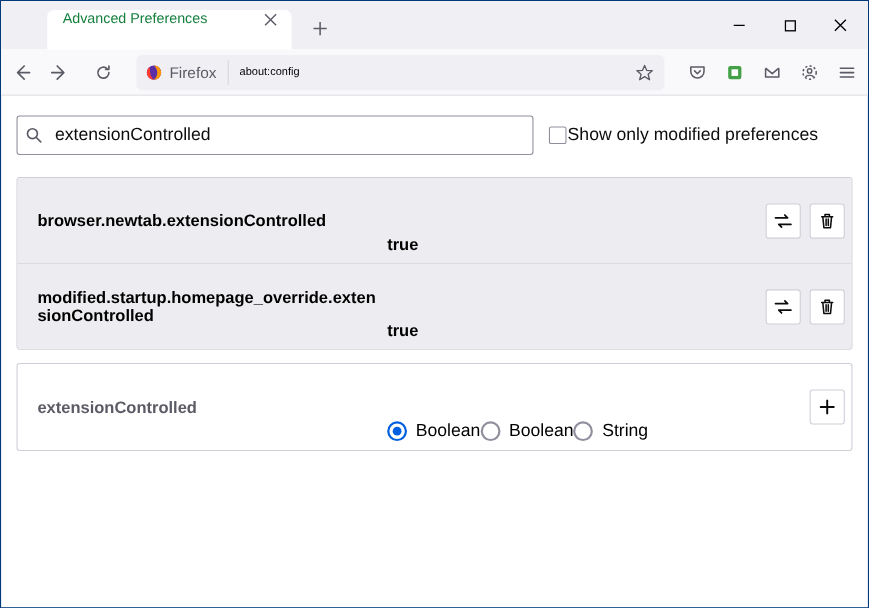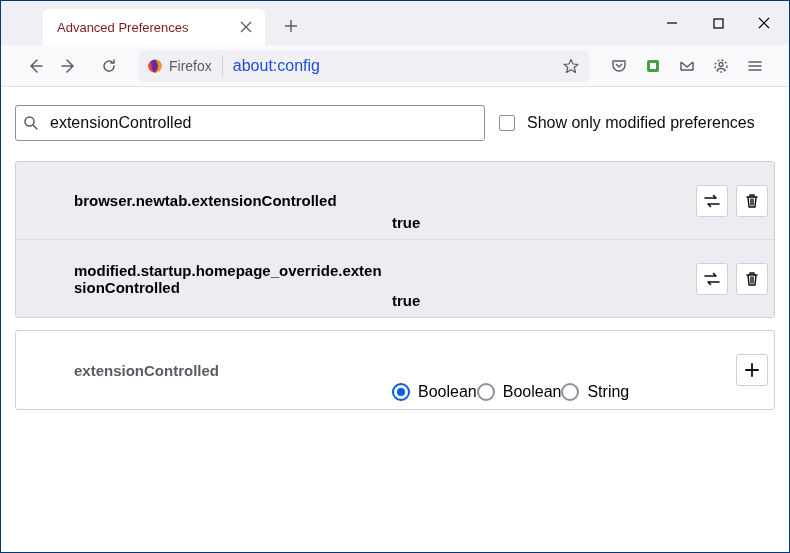--- a/index.html
+++ b/index.html
@@ -14,30 +14,29 @@
     
     .titlebar {
       display: flex;
       align-items: center;
       height: 44px;
       background: #f0f0f4;
       padding: 0;
     }
     .tab {
       display: flex;
-      align-items: center;
       background: #fff;
       border-radius: 6px 6px 0 0;
       height: 36px;
       margin-left: 42px;
       margin-top: 8px;
       padding: 0 10px 0 14px;
       width: 222px;
       font-size: 13px;
-      color: #7f1d1d;
+      color: #15803d;
     }
     .tab-title { flex: 1; }
     .tab-close {
       width: 18px; height: 18px;
       display: flex; align-items: center; justify-content: center;
       border-radius: 3px;
       font-size: 14px;
       color: #5b5b66;
       cursor: pointer;
     }
@@ -59,21 +58,21 @@
       display: flex; align-items: center; justify-content: center;
       color: #000;
       cursor: pointer;
     }
     
     .toolbar {
       display: flex;
       align-items: center;
       height: 42px;
       background: #f9f9fb;
-      padding: 0 18px;
+      padding: 0 3px;
       gap: 2px;
       border-bottom: 1px solid #e0e0e6;
     }
     .nav-btn {
       width: 32px; height: 32px;
       display: flex; align-items: center; justify-content: center;
       border-radius: 4px;
       color: #5b5b66;
       cursor: pointer;
     }
@@ -94,22 +93,22 @@
       gap: 6px;
       color: #5b5b66;
       padding-right: 10px;
       border-right: 1px solid #d7d7db;
       height: 22px;
     }
     .urlbar-input {
       flex: 1;
       border: none;
       background: transparent;
-      font-size: 16px;
-      color: #1d4ed8;
+      font-size: 10px;
+      color: #000000;
       padding: 0 10px;
       outline: none;
     }
     .urlbar-star {
       width: 28px; height: 28px;
       display: flex; align-items: center; justify-content: center;
       color: #5b5b66;
       cursor: pointer;
     }
     .toolbar-icons {
@@ -143,21 +142,21 @@
     }
     .search-icon-wrap {
       position: absolute;
       left: 8px; top: 50%;
       transform: translateY(-50%);
       color: #5b5b66;
     }
     .checkbox-row {
       display: flex;
       align-items: center;
-      gap: 12px;
+      gap: 1px;
       font-size: 16px;
       color: #0c0c0d;
     }
     .checkbox {
       width: 16px; height: 16px;
       border: 1px solid #8f8f9d;
       border-radius: 2px;
       background: #fff;
       cursor: pointer;
     }
@@ -175,21 +174,20 @@
     .pref-row.modified {
       background: #ededf1;
       font-weight: bold;
     }
     .pref-row + .pref-row { border-top: 1px solid #dcdce0; }
     .pref-name {
       width: 318px;
       font-size: 15px;
       word-break: break-all;
       padding-right: 10px;
-      margin-left: 40px;
     }
     .pref-value-col {
       flex: 1;
       font-size: 15px;
       display: flex;
       align-items: center;
       margin-top: 44px;
     }
     .pref-actions {
       display: flex;

